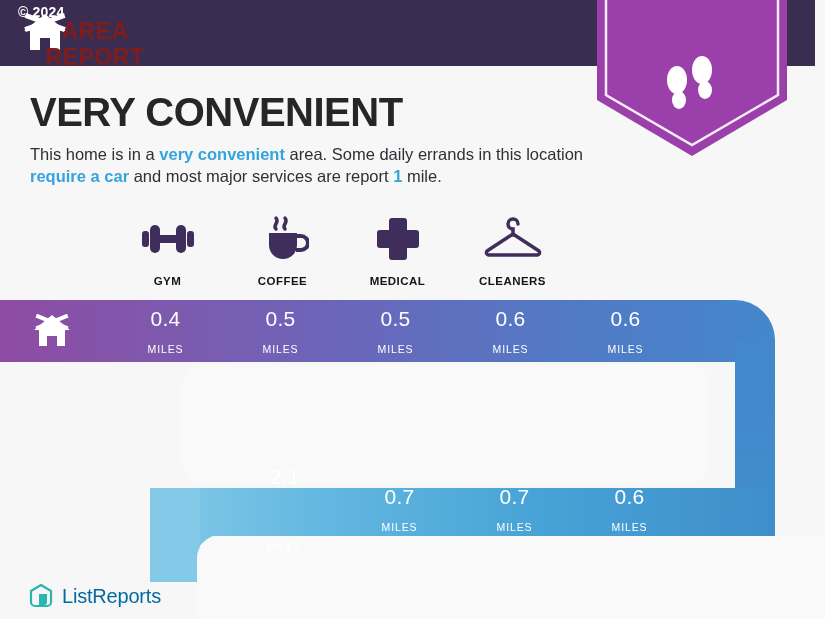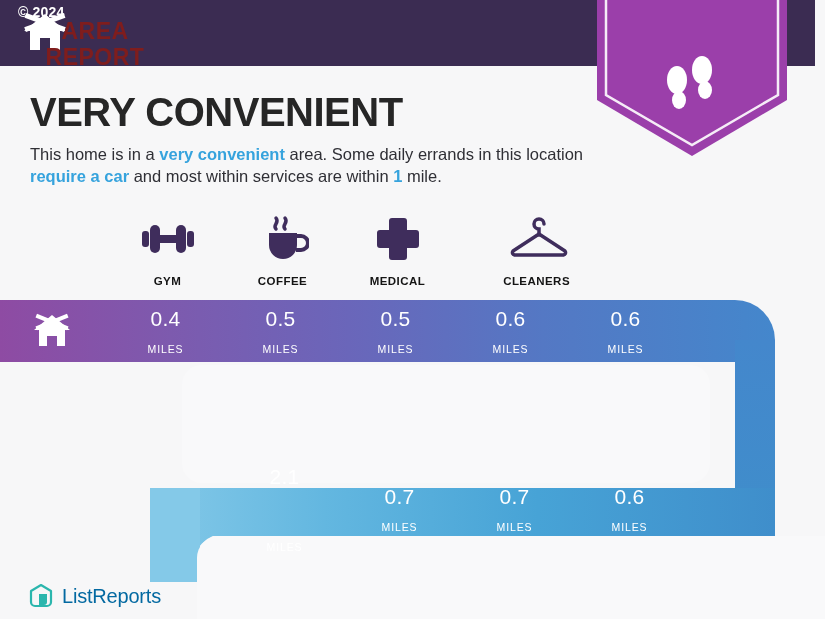--- a/index.html
+++ b/index.html
@@ -225,21 +225,21 @@
       <ellipse cx="108" cy="102" rx="7" ry="9"></ellipse>
     </g>
   </svg>
   <div class="badge-text">
     <div>AREA</div>
     <div>REPORT</div>
   </div>
 
   <div class="headline">VERY CONVENIENT</div>
   <div class="subtext">
-    <span>This home is in a </span><span class="hl">very convenient</span><span> area. Some daily errands in this location </span><span class="hl">require a car</span><span> and most within services are within </span><span class="hl">1</span><span> mile.</span>
+    <span>This home is in a </span><span class="hl">very convenient</span><span> area. Some daily errands in this location </span><span class="hl">require a car</span><span> and most major services are report </span><span class="hl">1</span><span> mile.</span>
   </div>
 
   <svg class="ribbon-svg" viewBox="0 0 825 290">
     <defs>
       <linearGradient id="gradTop" x1="0" y1="0" x2="1" y2="0">
         <stop offset="0%" stop-color="#8e4ba3"></stop>
         <stop offset="22%" stop-color="#7d5aae"></stop>
         <stop offset="45%" stop-color="#6a66ba"></stop>
         <stop offset="70%" stop-color="#5478c4"></stop>
         <stop offset="100%" stop-color="#4487cc"></stop>
@@ -300,21 +300,21 @@
 
     <div class="cat" style="width:115px;">
       <div class="cat-icon">
         <svg width="46" height="46" viewBox="0 0 46 46">
           <path d="M17 2 H29 A3 3 0 0 1 32 5 V14 H41 A3 3 0 0 1 44 17 V29 A3 3 0 0 1 41 32 H32 V41 A3 3 0 0 1 29 44 H17 A3 3 0 0 1 14 41 V32 H5 A3 3 0 0 1 2 29 V17 A3 3 0 0 1 5 14 H14 V5 A3 3 0 0 1 17 2 Z" fill="#3f2d5c"></path>
         </svg>
       </div>
       <div class="cat-label">MEDICAL</div>
     </div>
 
-    <div class="cat" style="width:115px;align-items:flex-end;">
+    <div class="cat" style="width:115px;">
       <div class="cat-icon">
         <svg width="62" height="44" viewBox="0 0 62 44">
           <path d="M31 18 V12 A5 5 0 1 1 36 7" fill="none" stroke="#3f2d5c" stroke-width="3.5" stroke-linecap="round"></path>
           <path d="M31 17 L5 34 A2.5 2.5 0 0 0 6.5 38 H55.5 A2.5 2.5 0 0 0 57 34 Z" fill="none" stroke="#3f2d5c" stroke-width="3.5" stroke-linejoin="round"></path>
         </svg>
       </div>
       <div class="cat-label">CLEANERS</div>
     </div>
   </div>
 

